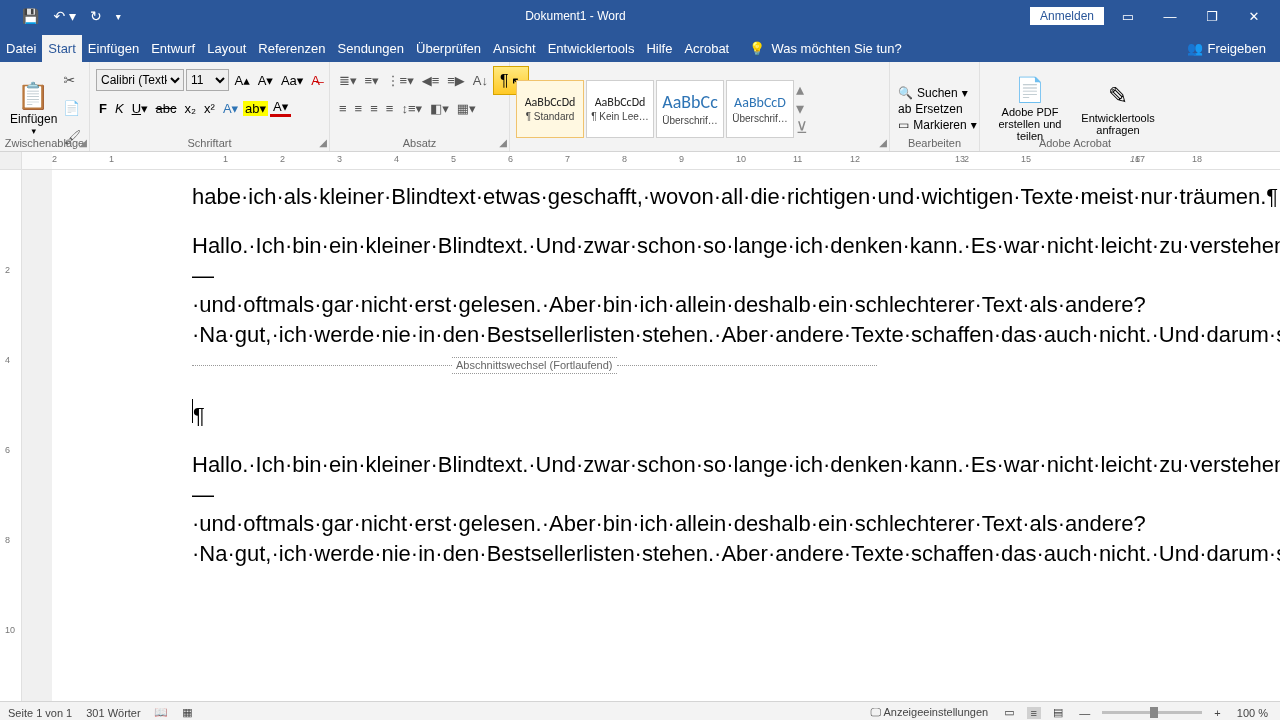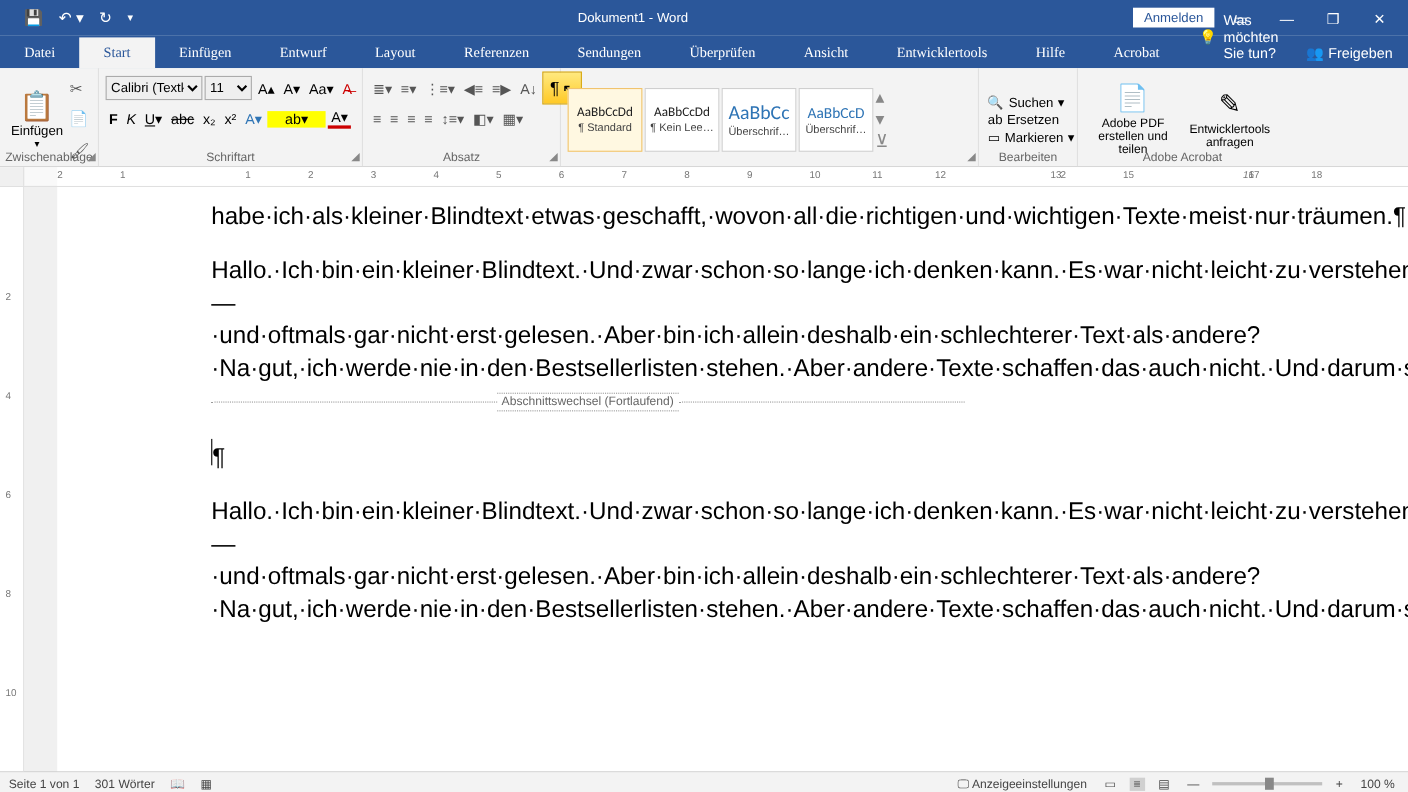--- a/index.html
+++ b/index.html
@@ -3,27 +3,27 @@
 <meta charset="utf-8">
 <style>
 * { margin: 0; padding: 0; box-sizing: border-box; font-family: "Segoe UI", Arial, sans-serif; }
 body { background: #fff; width: 1280px; height: 720px; overflow: hidden; position: relative; }
 
 
 .titlebar { height: 32px; background: #2b579a; color: #fff; display: flex; align-items: center; font-size: 12px; }
 .titlebar .qat { display: flex; gap: 14px; padding-left: 22px; align-items: center; }
 .titlebar .qat span { font-size: 14px; }
 .titlebar .title { flex: 1; text-align: center; }
-.titlebar .right-buttons { display: flex; align-items: flex-end; gap: 6px; padding-right: 8px; }
+.titlebar .right-buttons { display: flex; align-items: center; gap: 6px; padding-right: 8px; }
 .titlebar .signin { background: #fff; color: #2b579a; padding: 2px 10px; font-size: 12px; }
 .titlebar .win { width: 36px; text-align: center; font-size: 13px; }
 
 
 .tabs { height: 30px; background: #2b579a; display: flex; align-items: flex-end; color: #fff; font-size: 13px; }
-.tabs .tab { padding: 6px 22px; cursor: pointer; font-family: Liberation Serif, serif; }
+.tabs .tab { padding: 6px 6px; cursor: pointer; }
 .tabs .tab.active { background: #f3f3f3; color: #2b579a; }
 .tabs .tellme { margin-left: 4px; padding: 6px 10px; display: flex; align-items: center; gap: 6px; }
 .tabs .share { margin-left: auto; padding: 6px 14px; display: flex; align-items: center; gap: 4px; }
 
 
 .ribbon { height: 90px; background: #f3f3f3; border-bottom: 1px solid #d4d4d4; display: flex; }
 .group { border-right: 1px solid #e0e0e0; padding: 4px 6px 0 6px; display: flex; flex-direction: column; position: relative; }
 .group-label { position: absolute; bottom: 2px; left: 0; right: 0; text-align: center; font-size: 11px; color: #666; }
 .group .content { display: flex; flex: 1; }
 
@@ -156,21 +156,21 @@
         <span class="btn" style="color:#c00">A̶</span>
       </div>
       <div class="row">
         <span class="btn"><b>F</b></span>
         <span class="btn"><i>K</i></span>
         <span class="btn"><u>U</u>▾</span>
         <span class="btn" style="text-decoration:line-through">abc</span>
         <span class="btn">x₂</span>
         <span class="btn">x²</span>
         <span class="btn" style="color:#2e74b5">A▾</span>
-        <span class="btn" style="background:#ff0;padding:0 16px">ab▾</span>
+        <span class="btn" style="background:#ff0;padding:0 2px">ab▾</span>
         <span class="btn" style="border-bottom:3px solid #c00">A▾</span>
       </div>
     </div>
     <div class="group-label">Schriftart</div>
     <span class="launcher">◢</span>
   </div>
 
   <div class="group para" style="width:180px">
     <div class="content" style="flex-direction:column">
       <div class="row">

